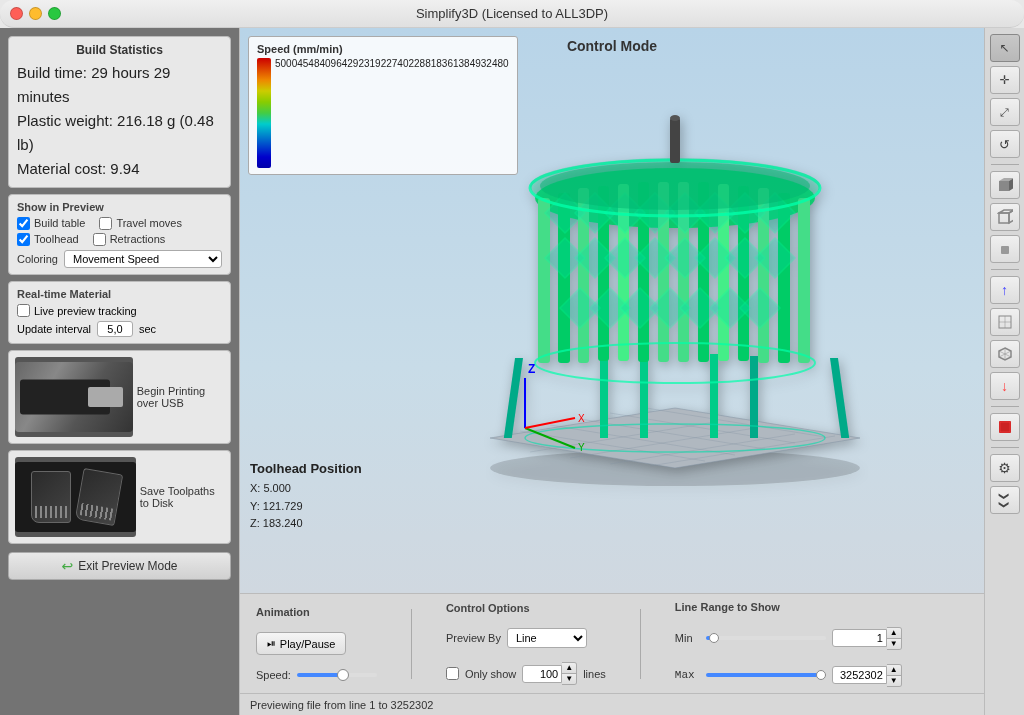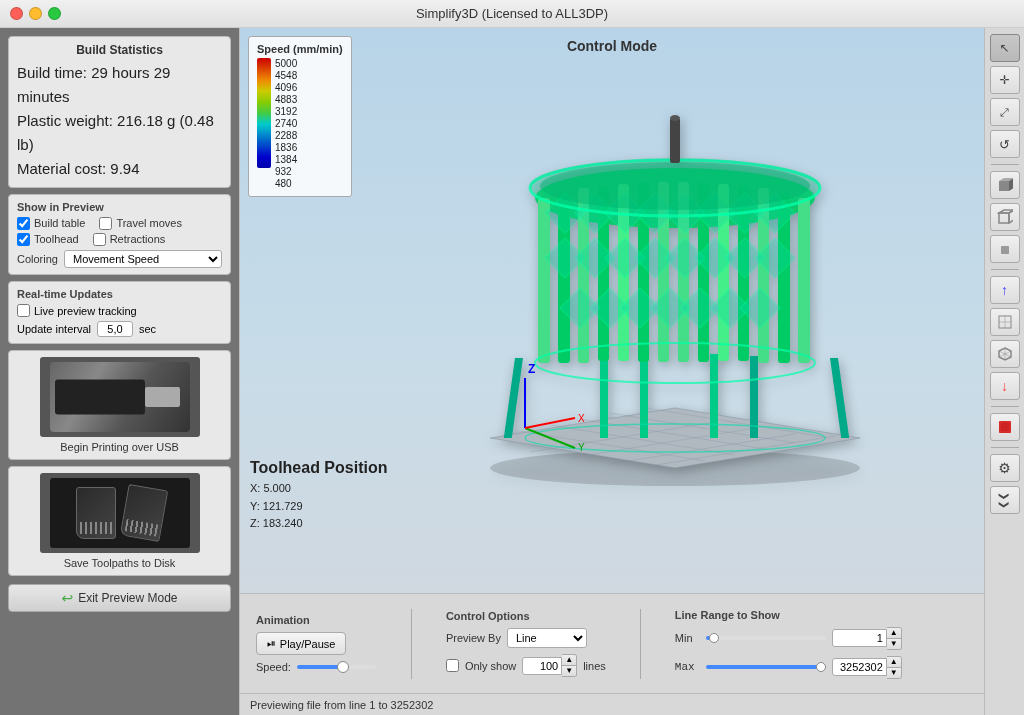--- a/index.html
+++ b/index.html
@@ -17,20 +17,21 @@
     
     .titlebar {
       height: 28px;
       background: linear-gradient(180deg, #f0f0f0 0%, #e0e0e0 100%);
       display: flex;
       align-items: center;
       justify-content: center;
       position: relative;
       border-bottom: 1px solid #ccc;
       flex-shrink: 0;
+      border-radius: 14px;
     }
     .titlebar-buttons {
       position: absolute;
       left: 10px;
       display: flex;
       gap: 6px;
     }
     .titlebar-btn {
       width: 13px; height: 13px;
       border-radius: 50%;
@@ -142,21 +143,21 @@
       padding: 1px 3px;
       font-size: 11px;
       text-align: center;
     }
 
     .usb-card, .sd-card {
       background: #e8e8e8;
       border: 1px solid #bbb;
       border-radius: 4px;
       display: flex;
-      flex-direction: column;
+      flex-direction: row;
       align-items: center;
       padding: 6px;
       gap: 4px;
     }
     .card-image {
       width: 160px;
       height: 80px;
       background: #555;
       border-radius: 3px;
       display: flex;
@@ -233,21 +234,20 @@
         #0088cc 70%,
         #0044cc 80%,
         #0000cc 90%,
         #0000aa 100%
       );
       border-radius: 2px;
       margin-right: 4px;
     }
     .legend-labels {
       display: flex;
-      flex-direction: column;
       justify-content: space-between;
       font-size: 10px;
       color: #222;
       line-height: 1.2;
     }
 
     
     .preview-mode-label {
       position: absolute;
       top: 10px;
@@ -260,38 +260,38 @@
 
     
     .toolhead-info {
       position: absolute;
       bottom: 60px;
       left: 10px;
       font-size: 11px;
       color: #222;
       line-height: 1.6;
     }
-    .toolhead-title { font-weight: 700; font-size: 16px; }
+    .toolhead-title { font-weight: 700; font-size: 13px; }
 
     
     .bottom-controls {
       height: 100px;
       background: #d8d8d8;
       border-top: 1px solid #bbb;
       display: flex;
       align-items: center;
       padding: 0 16px;
       gap: 30px;
       flex-shrink: 0;
     }
 
     .control-group {
       display: flex;
       flex-direction: column;
-      gap: 6px;
+      gap: 14px;
     }
     .control-group-title {
       font-size: 11px;
       font-weight: 600;
       color: #444;
     }
     .control-row {
       display: flex;
       align-items: center;
       gap: 6px;
@@ -551,21 +551,21 @@
       </div>
       <div class="coloring-row">
         <span class="coloring-label">Coloring</span>
         <select class="coloring-select">
           <option>Movement Speed</option>
         </select>
       </div>
     </div>
 
     <div class="panel-section">
-      <div class="subsection-label">Real-time Updates</div>
+      <div class="subsection-label">Real-time Material</div>
       <div class="live-row">
         <input type="checkbox" style="">
         <span>Live preview tracking</span>
       </div>
       <div class="update-row">
         <span>Update interval</span>
         <input type="text" class="update-input" value="5,0" style="">
         <span>sec</span>
       </div>
     </div>
@@ -605,21 +605,21 @@
     <div class="viewport-3d">
 
       <div class="speed-legend">
         <div class="legend-title">Speed (mm/min)</div>
         <div class="legend-items">
           <div class="color-bar" style="height: 110px;"></div>
           <div class="legend-labels">
             <span>5000</span>
             <span>4548</span>
             <span>4096</span>
-            <span>4883</span>
+            <span>4292</span>
             <span>3192</span>
             <span>2740</span>
             <span>2288</span>
             <span>1836</span>
             <span>1384</span>
             <span>932</span>
             <span>480</span>
           </div>
         </div>
       </div>

